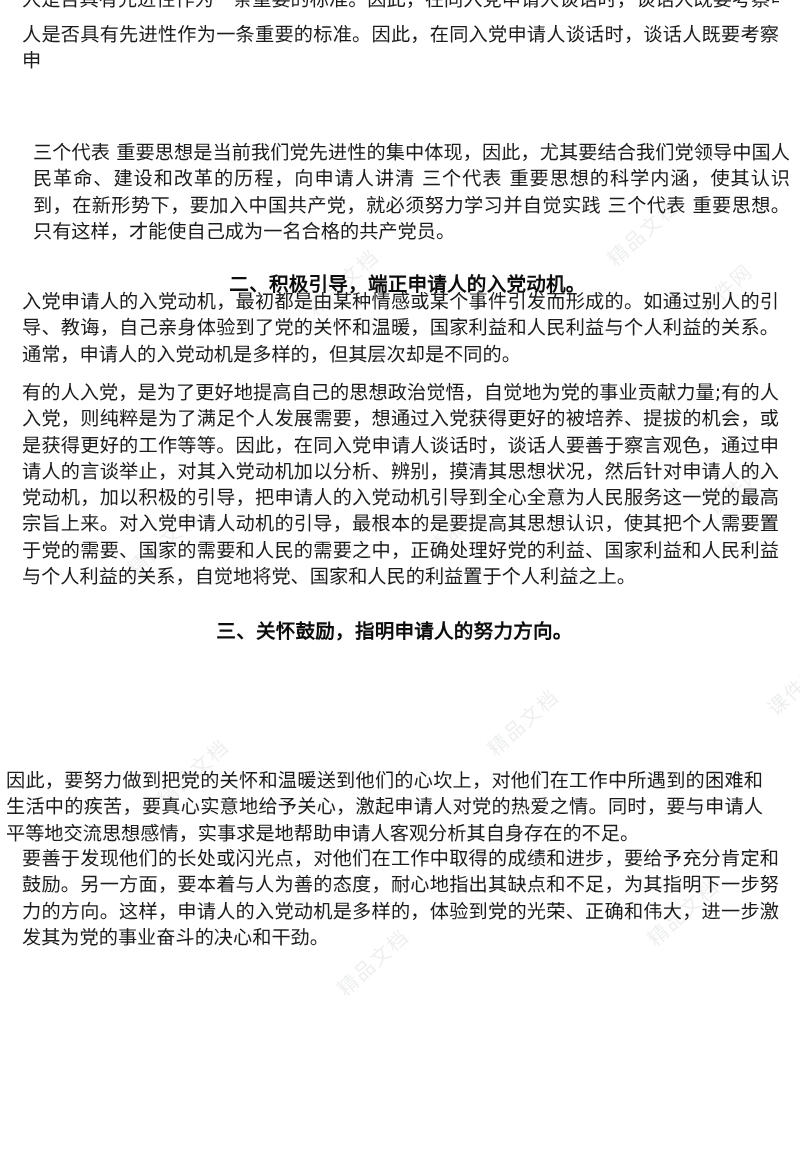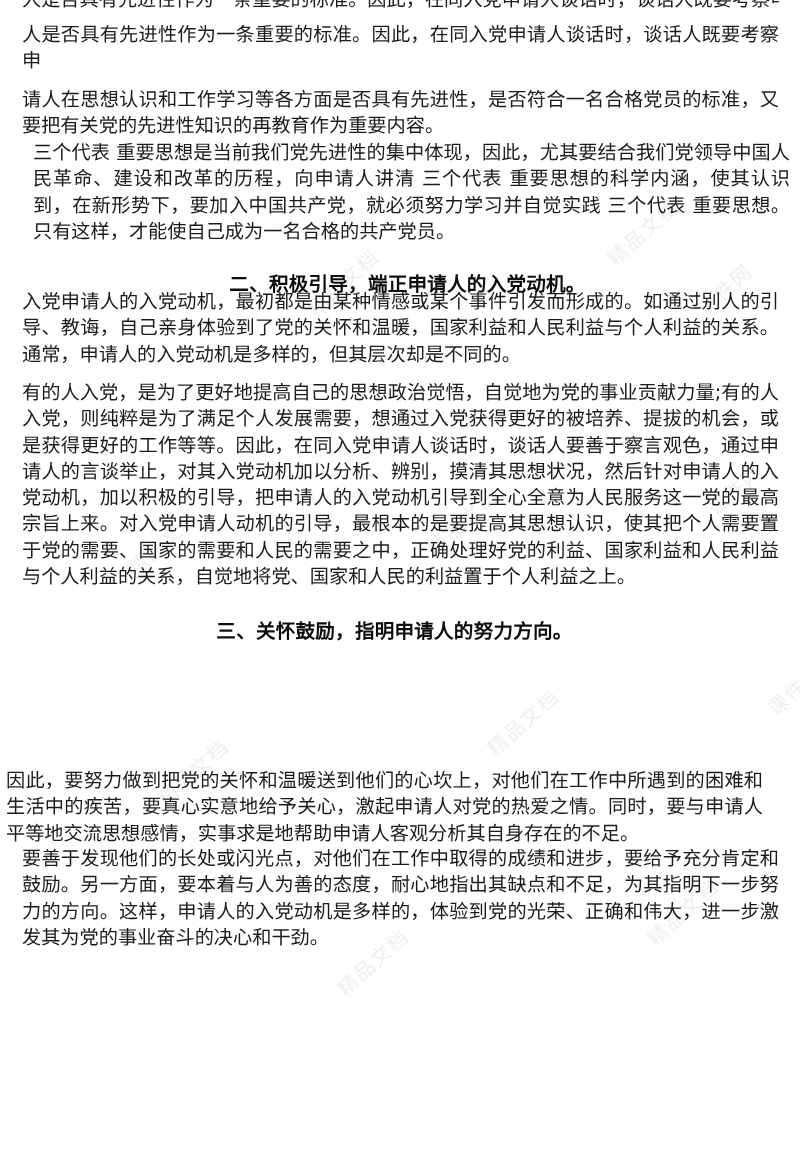--- a/index.html
+++ b/index.html
@@ -125,23 +125,20 @@
   <div class="content">
 
     <div class="clipped-line-wrap">
       <div class="clipped-line">人是否具有先进性作为一条重要的标准。因此，在同入党申请人谈话时，谈话人既要考察申</div>
     </div>
 
     <div class="block-a">
       <p class="para line-justify">人是否具有先进性作为一条重要的标准。因此，在同入党申请人谈话时，谈话人既要考察申</p>
     </div>
 
-    <div class="block-b">
-      <p class="para">请人在思想认识和工作学习等各方面是否具有先进性，是否符合一名合格党员的标准，又要把有关党的先进性知识的再教育作为重要内容。</p>
-    </div>
 
     <div class="block-c">
       <p class="para">三个代表 重要思想是当前我们党先进性的集中体现，因此，尤其要结合我们党领导中国人民革命、建设和改革的历程，向申请人讲清 三个代表 重要思想的科学内涵，使其认识到，在新形势下，要加入中国共产党，就必须努力学习并自觉实践 三个代表 重要思想。只有这样，才能使自己成为一名合格的共产党员。</p>
     </div>
 
     <div class="block-d">
       <h2 class="heading">二、积极引导，端正申请人的入党动机。</h2>
     </div>
 
     <div class="block-e">

